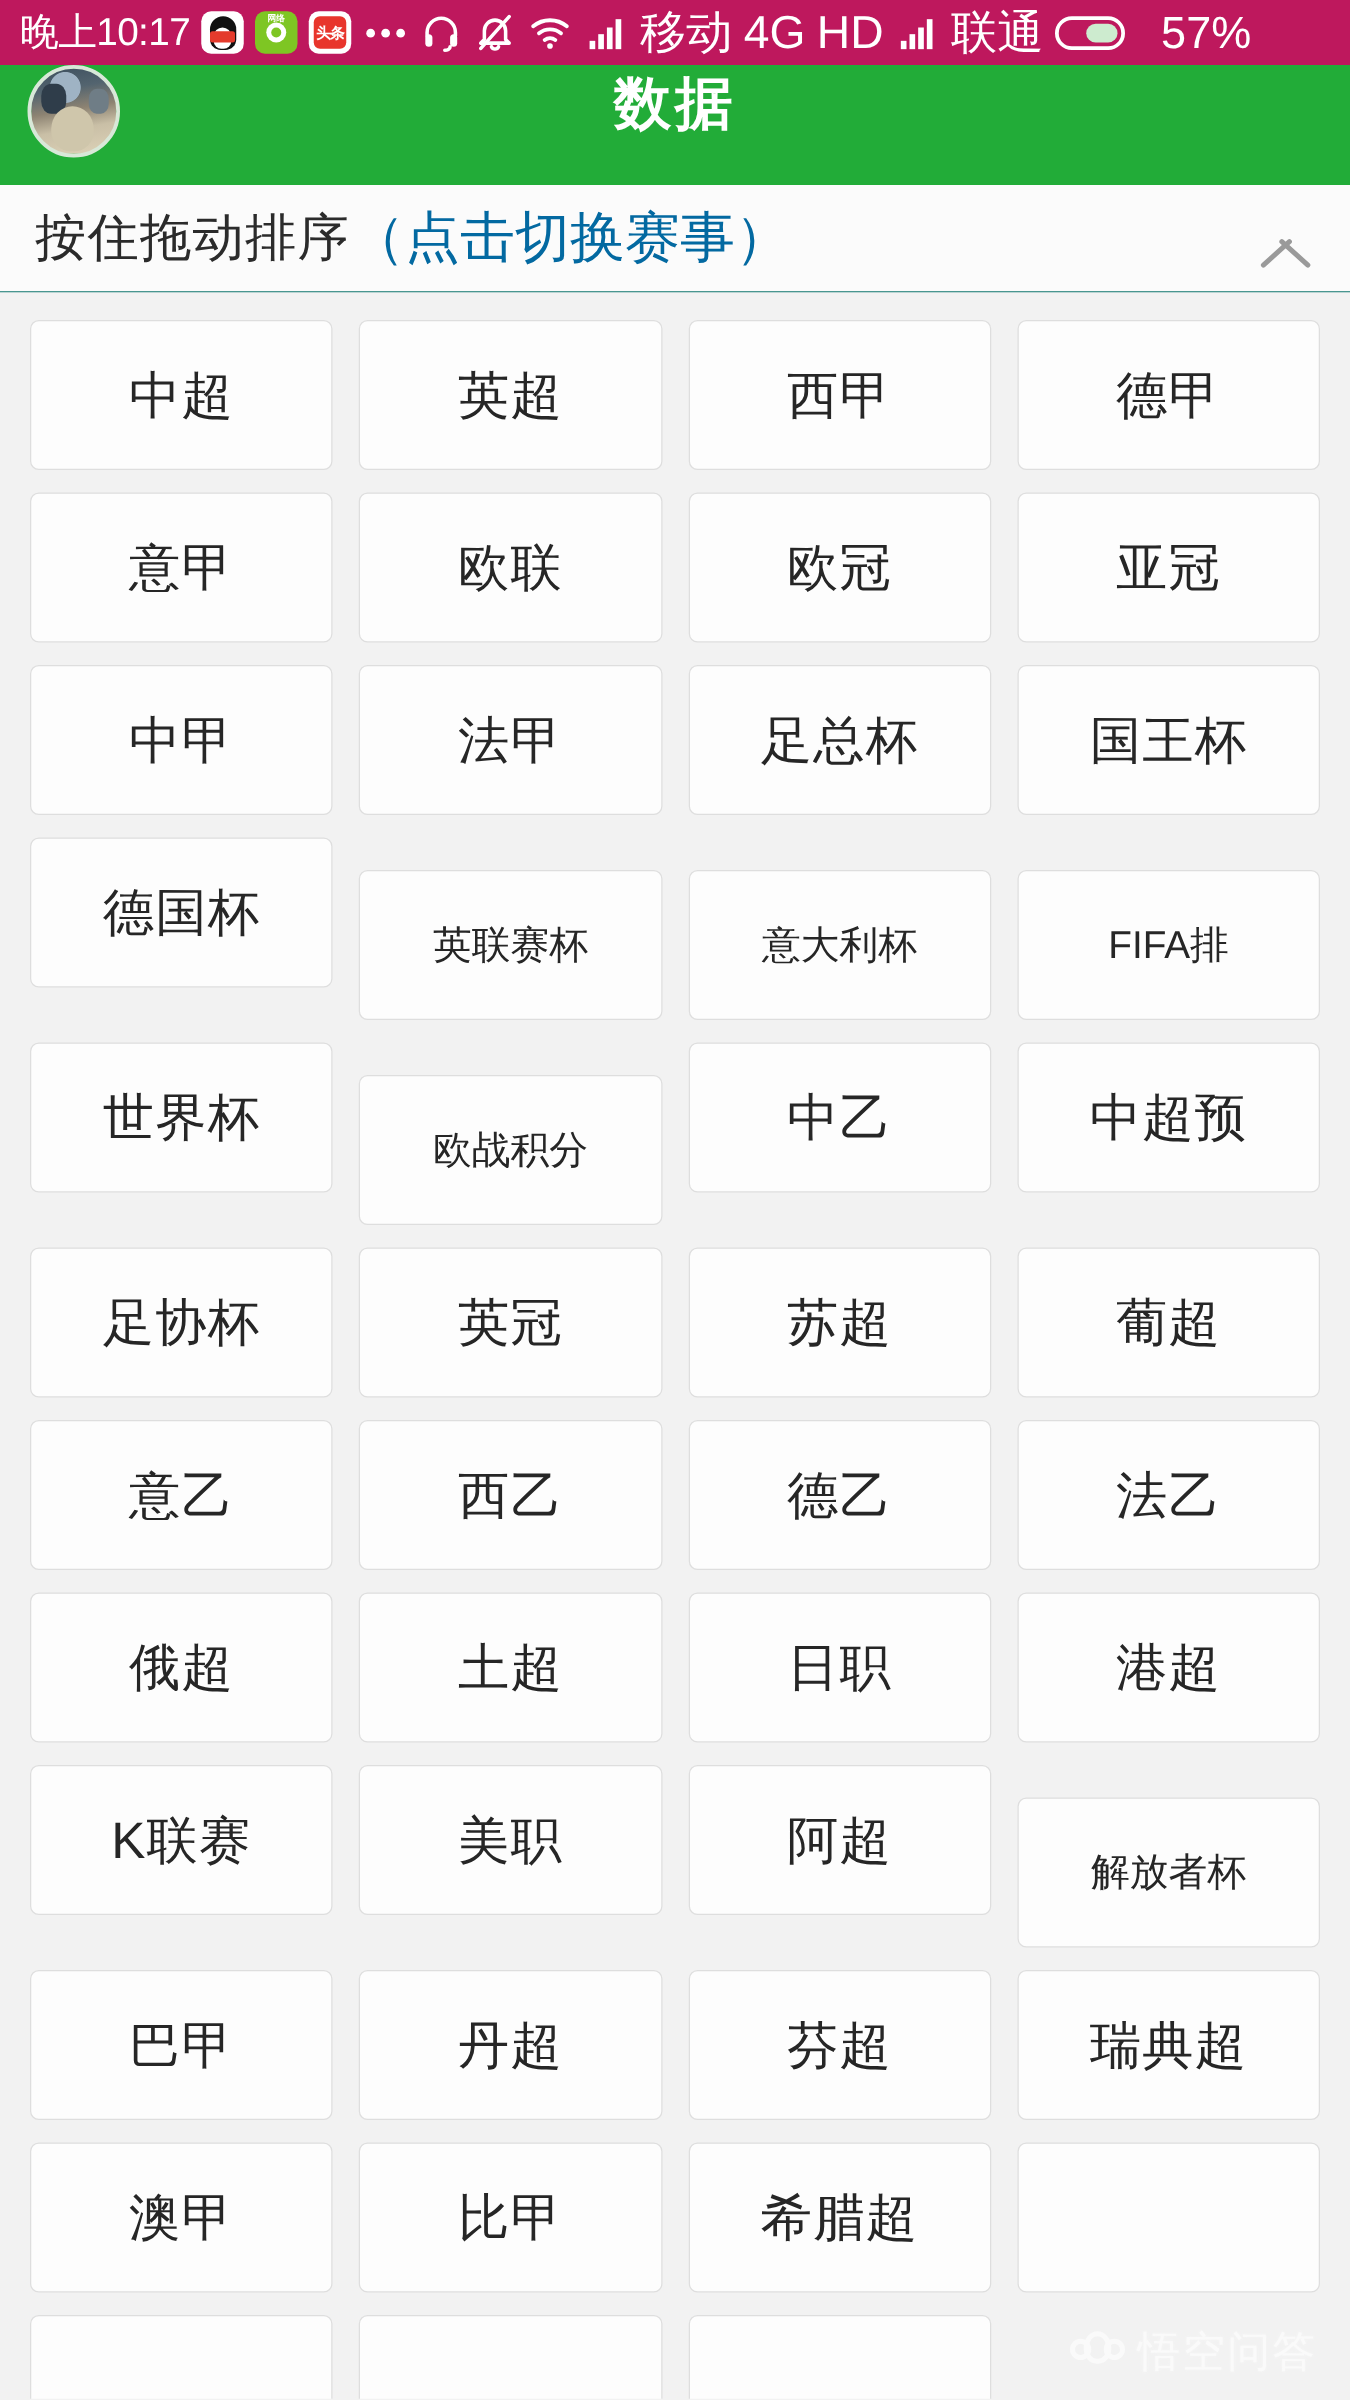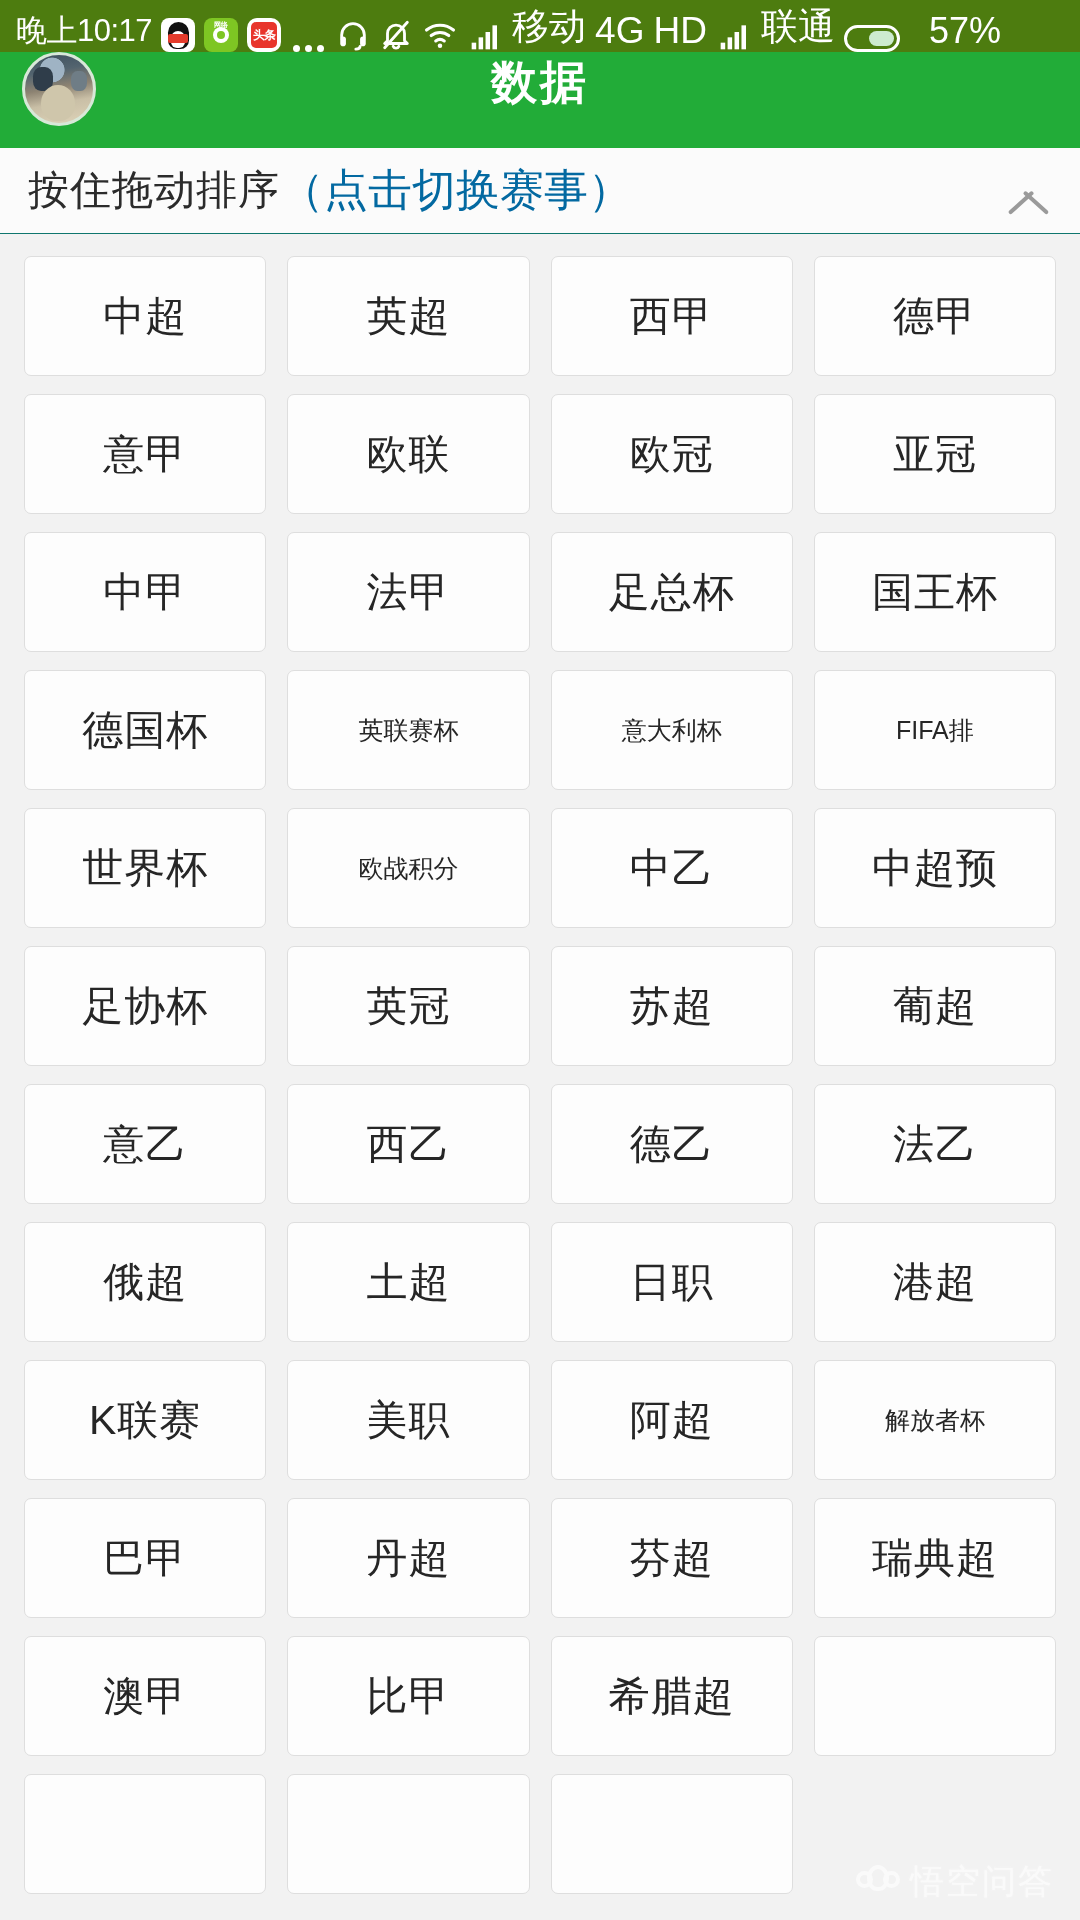--- a/index.html
+++ b/index.html
@@ -7,23 +7,23 @@
     width: 1080px; height: 1920px;
     font-family: "Liberation Sans", "DejaVu Sans", sans-serif;
     background: #f2f2f2;
     overflow: hidden;
   }
   #app { width: 1080px; height: 1920px; position: relative; background:#f2f2f2; }
 
   
   .statusbar {
     height: 52px;
-    background: #4d7c0f;
+    background: #be185d;
     display: flex;
-    align-items: flex-end;
+    align-items: center;
     padding: 0 14px 0 16px;
     color: #ffffff;
     gap: 9px;
   }
   .sb-time { font-size: 31px; letter-spacing: -0.5px; white-space: nowrap; }
   .sb-appicon {
     width: 34px; height: 34px; border-radius: 8px;
     display:flex; align-items:center; justify-content:center;
     font-size: 15px; font-weight: bold; overflow:hidden; flex:none;
   }
@@ -37,21 +37,21 @@
     background:#fff; border-radius: 7px 7px 6px 6px;
   }
   .sb-qq .scarf{
     position:absolute; bottom:6px; left:50%; transform:translateX(-50%);
     width:20px; height:9px; background:#e43b2c; border-radius:2px; z-index:2;
   }
   .sb-green { background:#7ec623; position:relative; }
   .sb-green .gdot{ width:16px;height:16px;border-radius:50%;background:#fff; position:relative;}
   .sb-green .gdot:after{content:"";position:absolute;inset:4px;border-radius:50%;background:#7ec623;}
   .sb-green .gtop{position:absolute;top:3px;left:0;right:0;text-align:center;font-size:7px;color:#fff;line-height:7px;}
-  .sb-tt { background:#ffffff;border-radius:10px; }
+  .sb-tt { background:#ffffff; }
   .sb-tt .ttinner{
     width:26px;height:26px;background:#e8352c;border-radius:5px;color:#fff;
     font-size:12px; line-height:12px; display:flex; align-items:center; justify-content:center;
     font-family:"DejaVu Sans", sans-serif; letter-spacing:-1px;
   }
   .sb-dots { display:flex; gap:5px; align-items:center; margin:0 3px; }
   .sb-dots i { width:7px; height:7px; border-radius:50%; background:#fff; display:block; }
   .sb-ico { display:flex; align-items:center; justify-content:center; flex:none; }
   .sb-label { font-size: 37px; white-space: nowrap; }
   .sb-label.lat { font-family:"Liberation Sans", sans-serif; }
@@ -116,21 +116,21 @@
     background: #fdfdfd;
     border: 1px solid #dedede;
     border-radius: 7px;
     display: flex; align-items: center; justify-content: center;
     color: #262626;
     font-size: 41px;
     letter-spacing: 1px;
     white-space: nowrap;
     overflow: hidden;
   }
-  .tile.small { font-size: 25px; letter-spacing: 0px; }
+  .tile.small { font-size: 31px; letter-spacing: 0px; margin-top: 26px; }
 
   
   .watermark {
     position: absolute; right: 26px; bottom: 14px;
     display: flex; align-items: center; gap: 10px;
     opacity: 0.62; pointer-events: none;
   }
   .wm-logo { width: 44px; height: 34px; position: relative; }
   .wm-logo .ear { position:absolute; top:6px; width:17px; height:17px; border-radius:50%;
                   border:4px solid #ffffff; }

